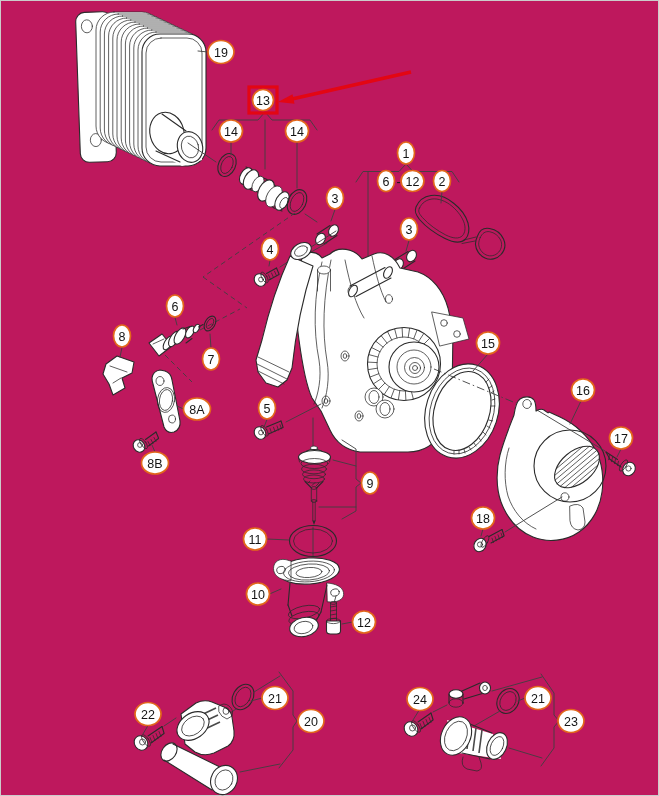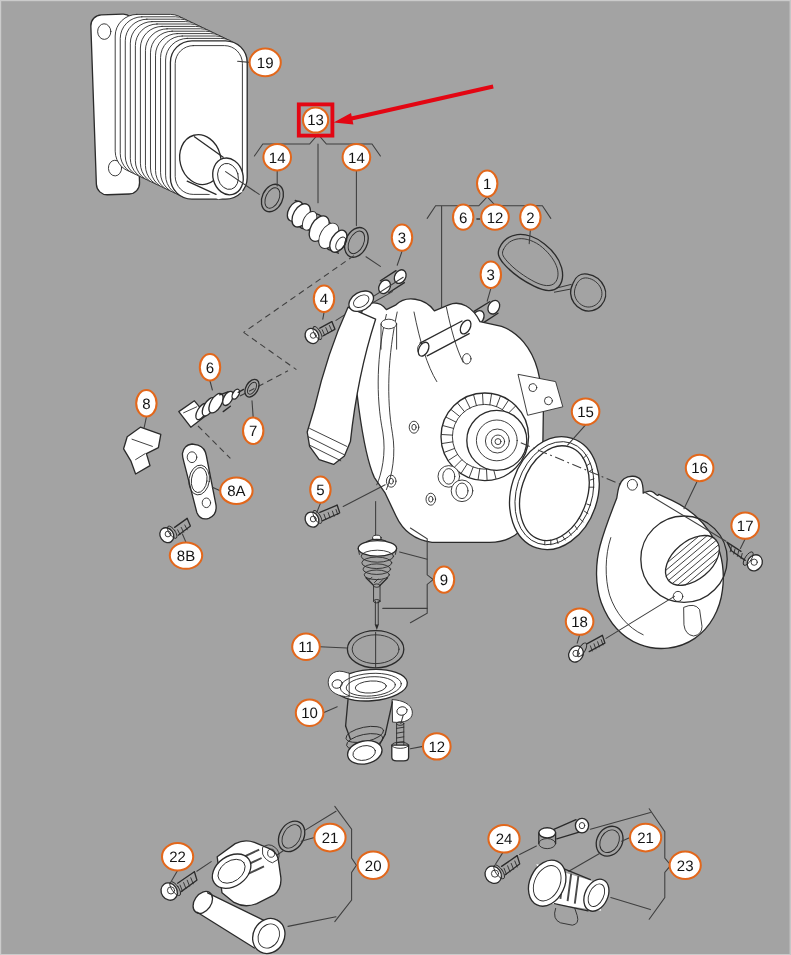--- a/index.html
+++ b/index.html
@@ -1,16 +1,16 @@
 <!DOCTYPE html>
 <html style="--co: #E2671B; --hl: #E30613;"><head>
 <meta charset="utf-8">
 <style>
   html,body{margin:0;padding:0;background:#fff;}
-  #stage{width:659px;height:796px;position:relative;background:#a3a3a3;font-family:"Liberation Sans",sans-serif;}
+  #stage{width:659px;height:796px;position:relative;background:#be185d;font-family:"Liberation Sans",sans-serif;}
   svg{display:block}
   .s1{fill:none;stroke:#2b2b2b;stroke-width:1.1;stroke-linecap:round;stroke-linejoin:round}
   .s0{fill:none;stroke:#2b2b2b;stroke-width:.75;stroke-linecap:round;stroke-linejoin:round}
   .sw{fill:#fff;stroke:#2b2b2b;stroke-width:1.1;stroke-linecap:round;stroke-linejoin:round}
   .sw0{fill:#fff;stroke:#2b2b2b;stroke-width:.75;stroke-linecap:round;stroke-linejoin:round}
   .fwhite{fill:#fff;stroke:none}
   .ld{fill:none;stroke:#3f3f3f;stroke-width:.9;stroke-linecap:round}
   .lds{fill:none;stroke:#3f3f3f;stroke-width:.9;stroke-dasharray:5 3.5}
   .ldd{fill:none;stroke:#3f3f3f;stroke-width:.9;stroke-dasharray:8 3 1.5 3}
   .rib{stroke:#4a4a4a;stroke-width:1.6;fill:none}

